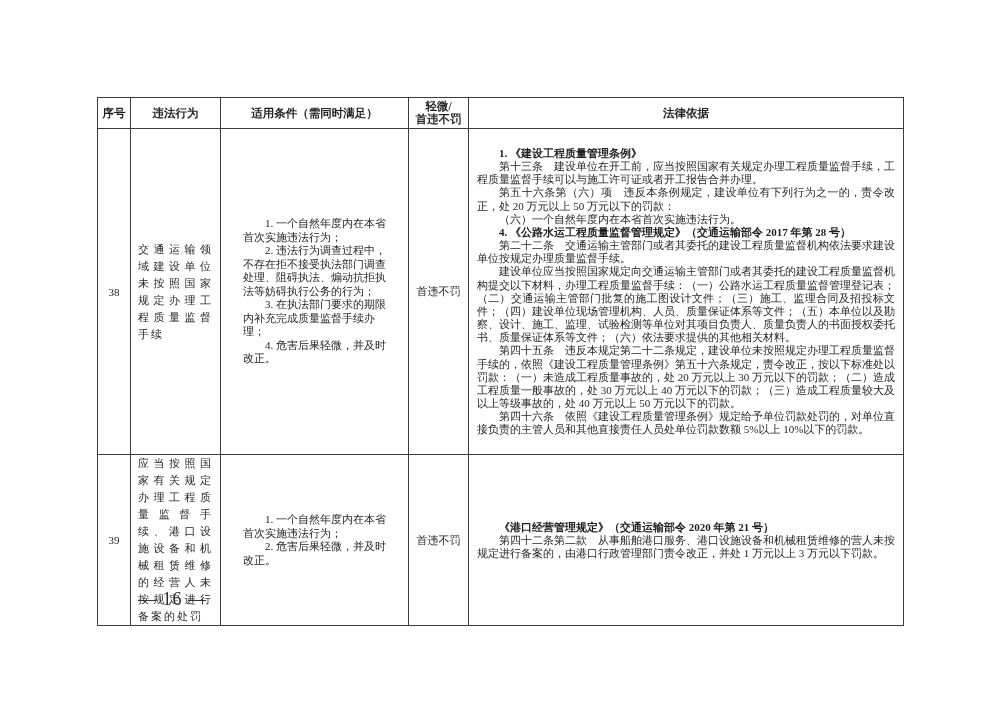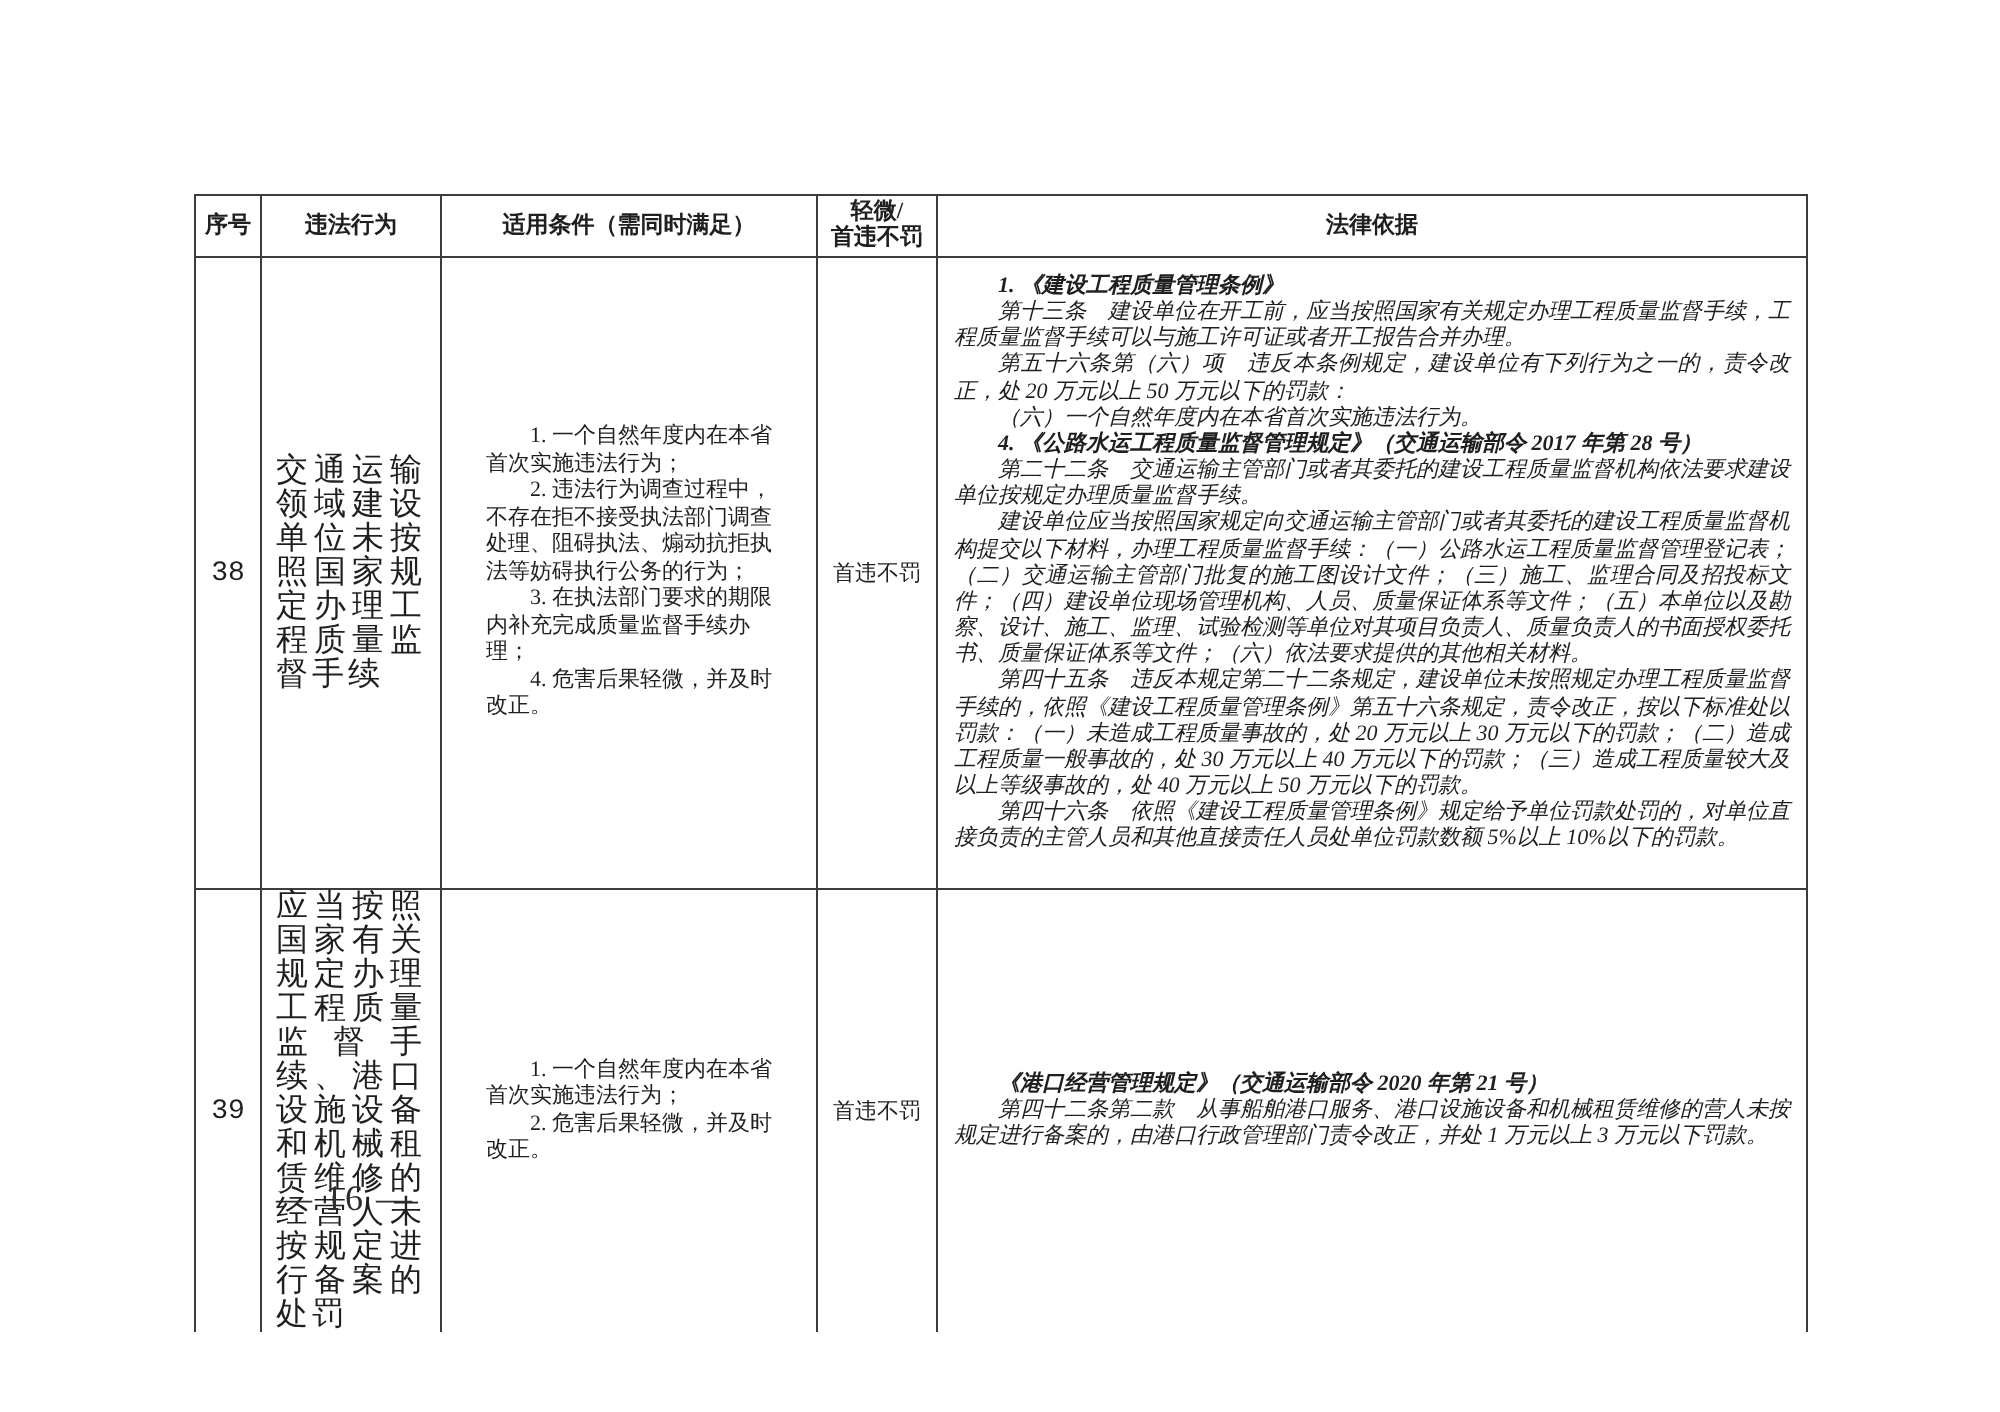--- a/index.html
+++ b/index.html
@@ -16,33 +16,33 @@
   }
   .reg th,.reg td{border:1px solid #3c3c3c;padding:0;vertical-align:middle;}
   .reg th{
     font-weight:bold;font-size:11.5px;line-height:13px;
     text-align:center;padding:2px 1px;
   }
   tr.hdr{height:30px;}
   tr.r38{height:316px;}
   tr.r39{height:133px;}
   td.no{
-    text-align:center;font-size:14px;font-family:Liberation Mono, monospace;
+    text-align:center;font-size:11px;
   }
   td.beh{padding:0 7px;}
   .beh-text{
-    font-size:16px;line-height:17px;letter-spacing:2px;
+    font-size:11px;line-height:17px;letter-spacing:2px;
     text-align:justify;text-justify:inter-character;
   }
   td.cond{padding:0 22px;}
   td.cond p{
     margin:0;font-size:11px;line-height:13.5px;text-indent:2em;
   }
   td.pen{text-align:center;font-size:11px;}
-  td.legal{padding:8px 8px;font-style:italic;}
+  td.legal{padding:18px 8px;}
   td.legal.vtop{vertical-align:top;}
   td.legal p{
     margin:0;font-size:11px;line-height:13.15px;text-indent:2em;
     text-align:justify;text-justify:inter-ideograph;
   }
   td.legal p.b{font-weight:bold;}
   .footer{
     position:absolute;left:138px;top:589px;
     font-size:18px;color:#2e2e2e;letter-spacing:1px;
   }

